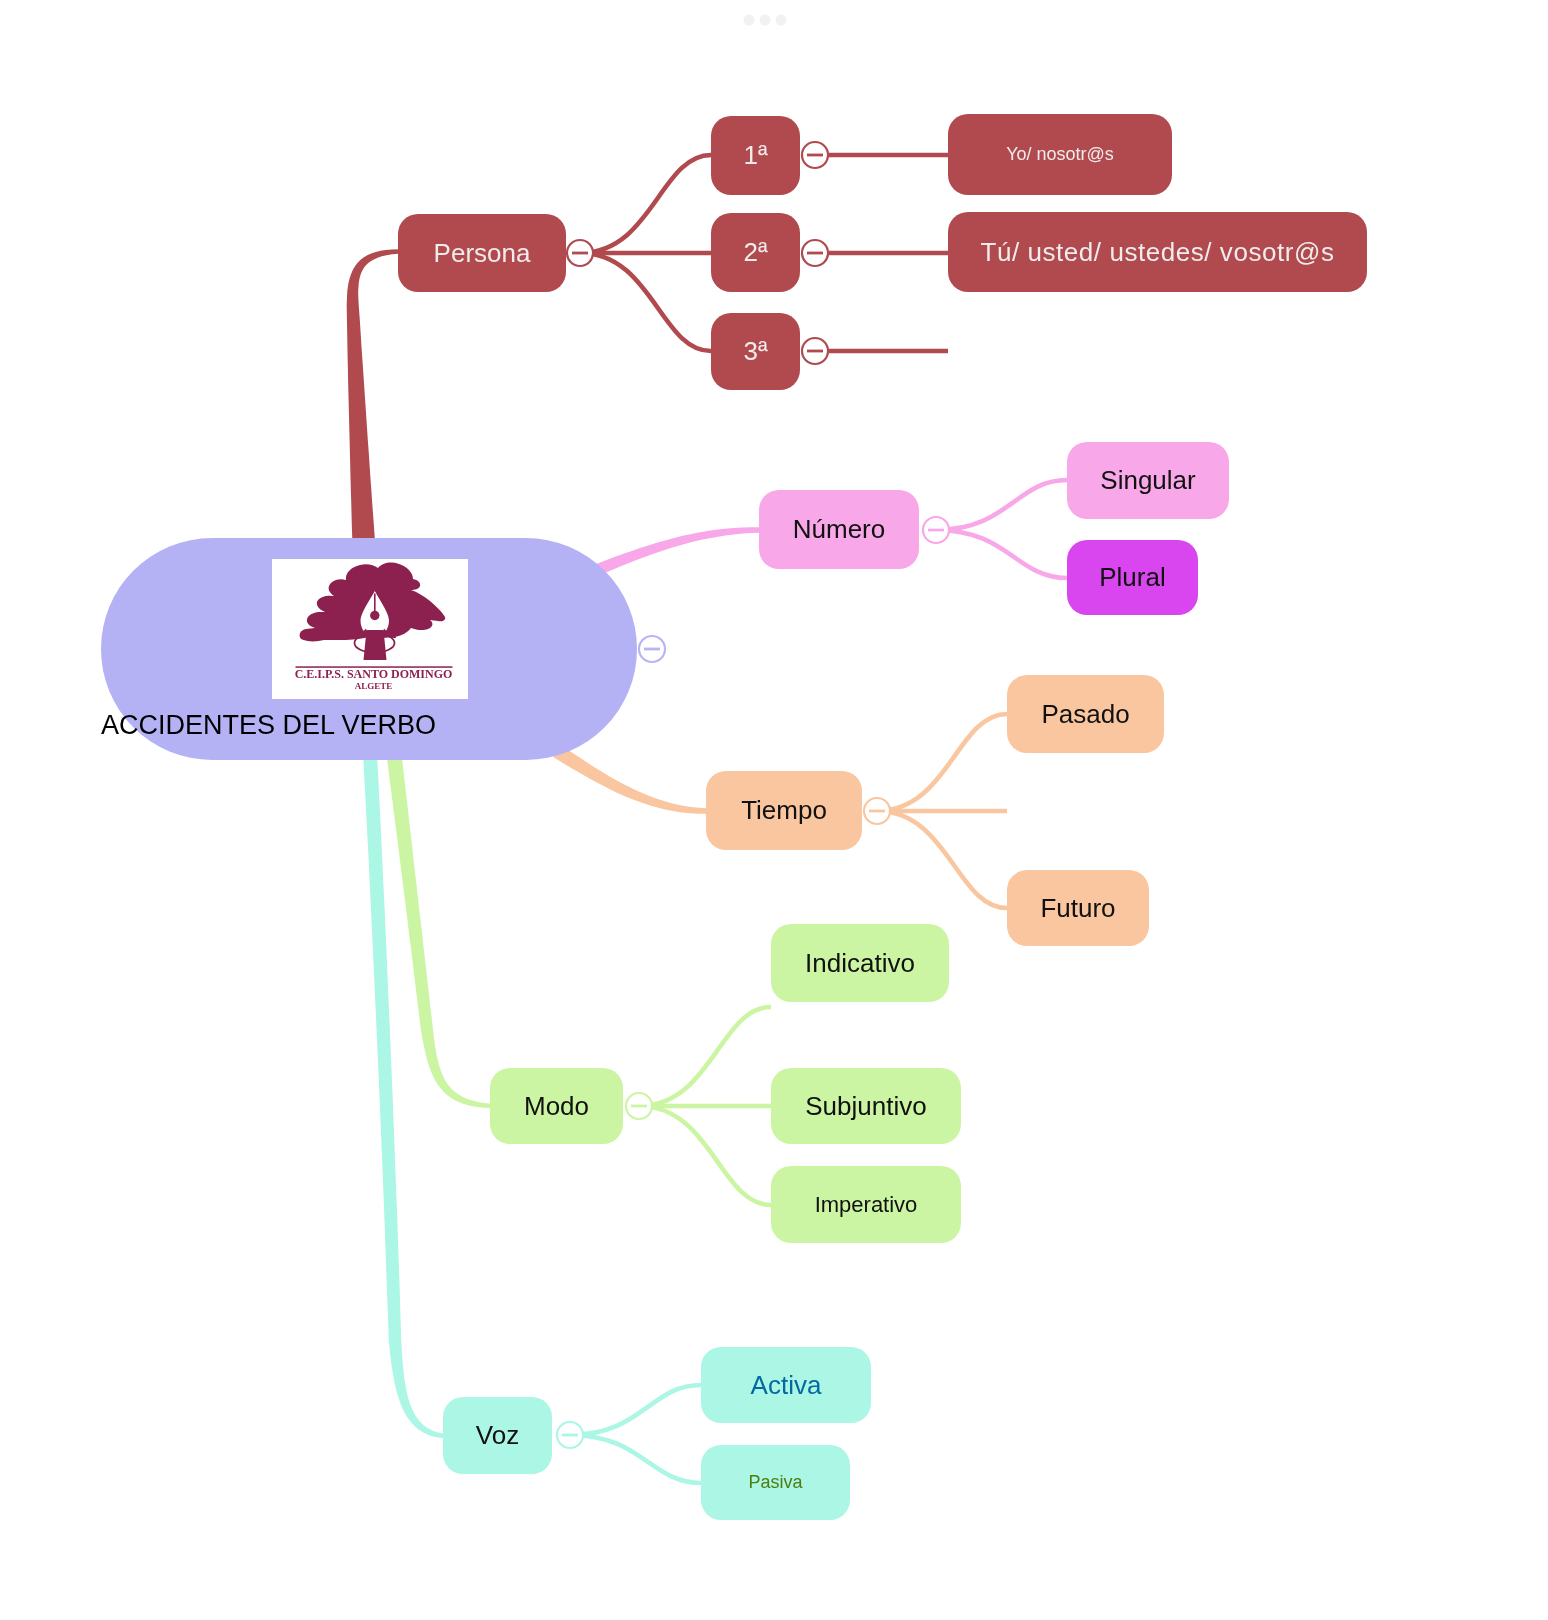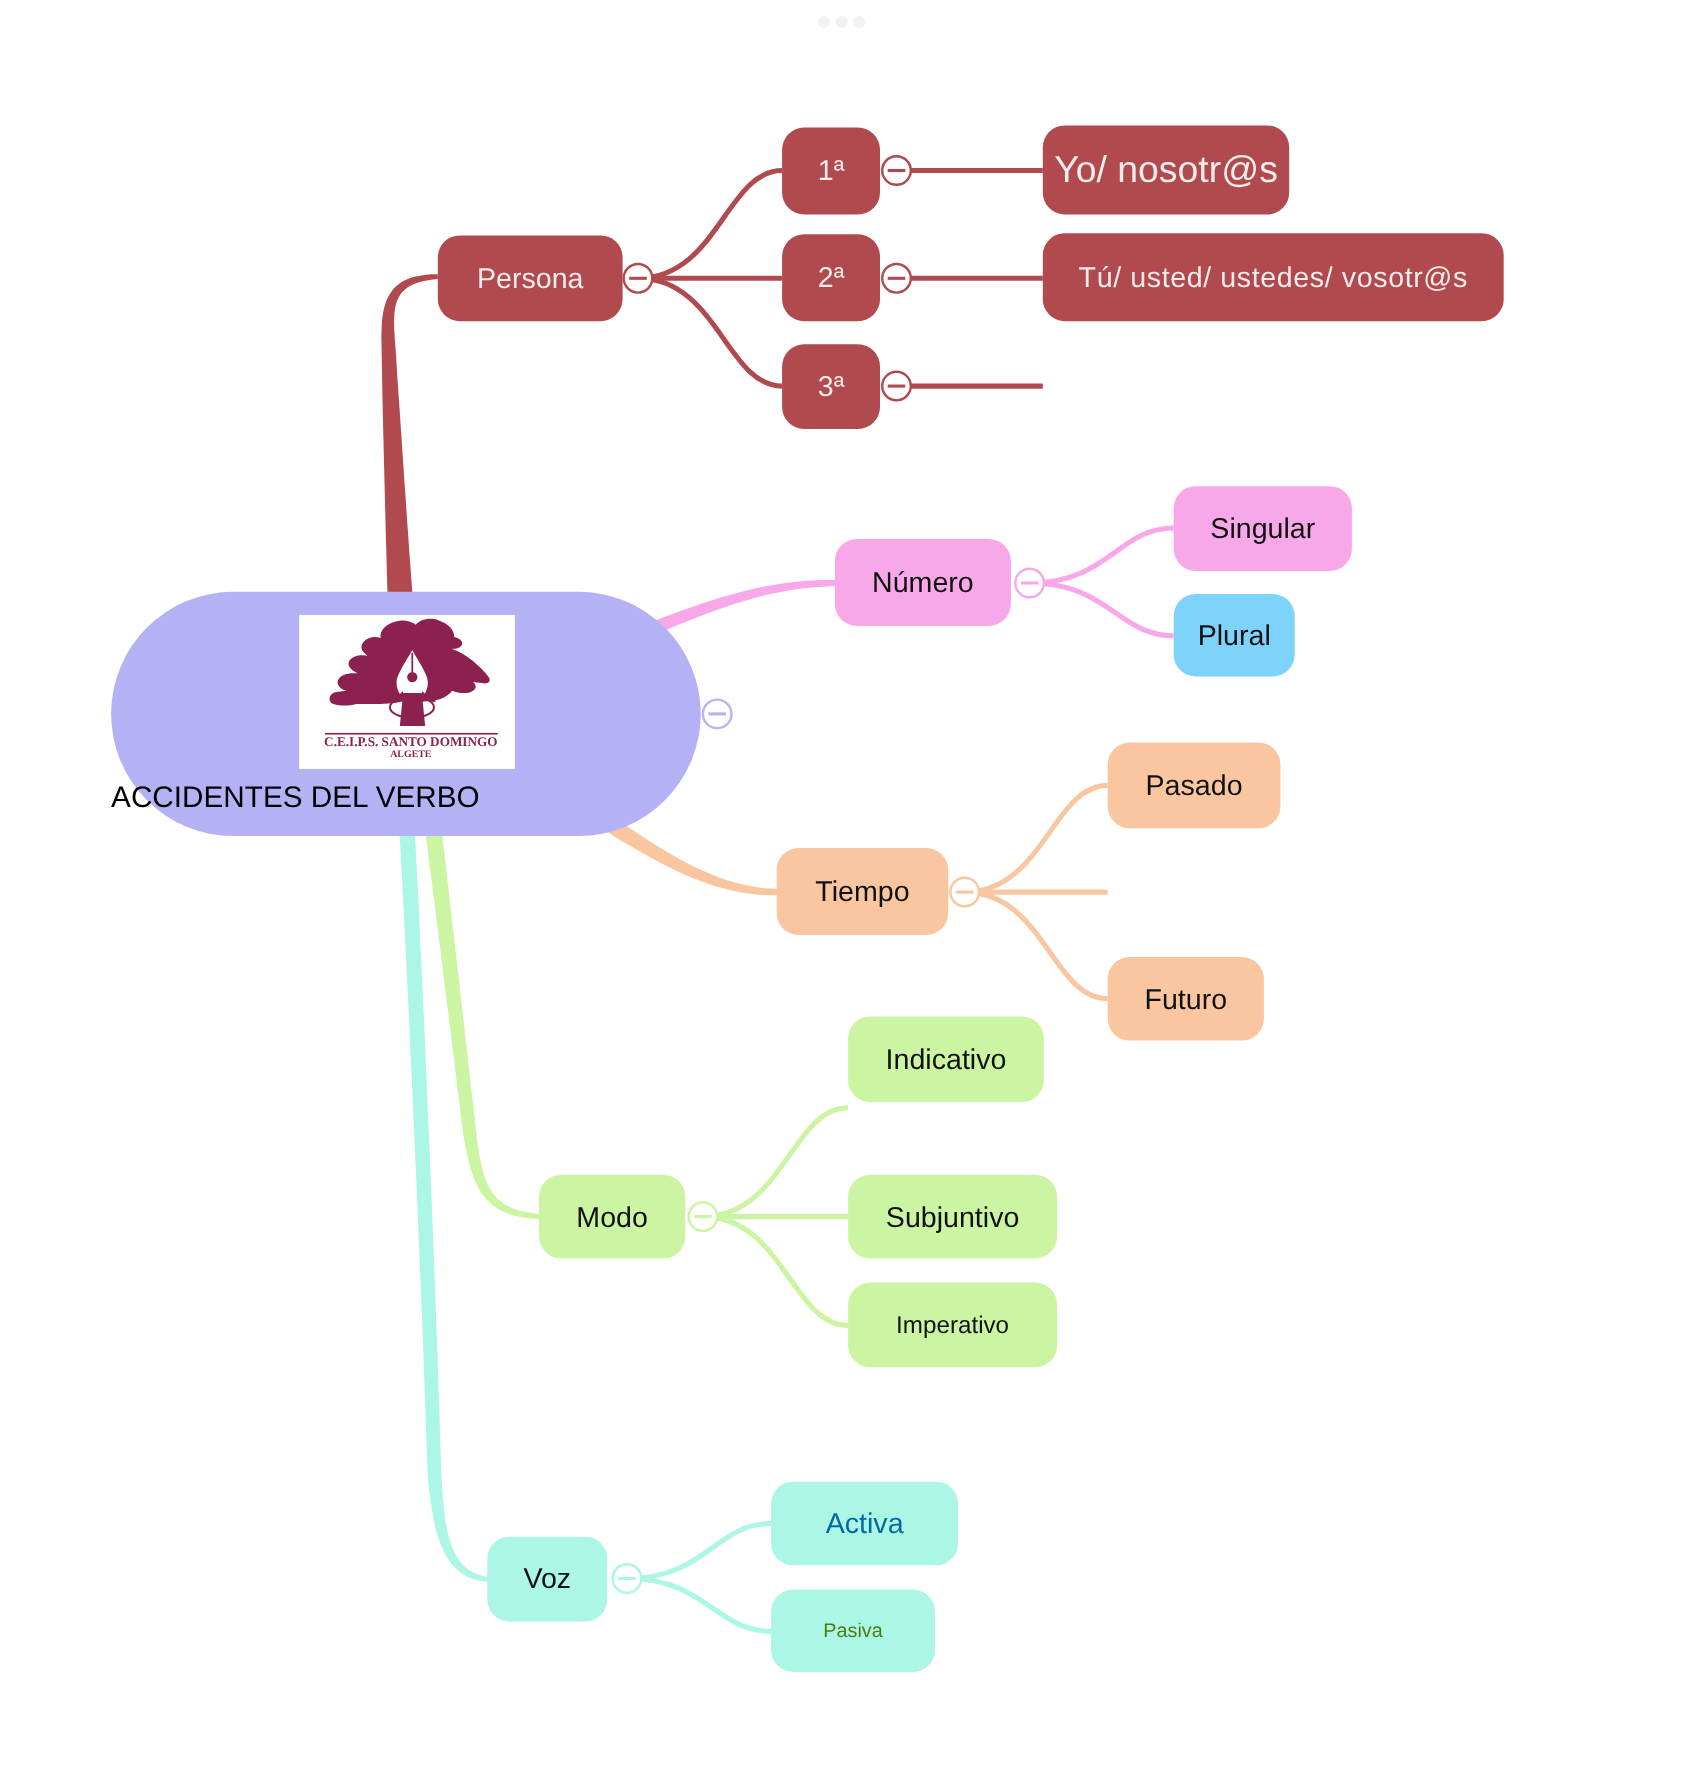--- a/index.html
+++ b/index.html
@@ -82,27 +82,27 @@
 <rect x="23.5" y="107.3" width="157" height="1.5" fill="#8c2150"></rect>
 <text x="101.5" y="119" text-anchor="middle" font-family="Liberation Serif, serif" font-weight="bold" font-size="12" fill="#8c2150">C.E.I.P.S. SANTO DOMINGO</text>
 <text x="101.5" y="129.5" text-anchor="middle" font-family="Liberation Serif, serif" font-weight="bold" font-size="9" fill="#8c2150">ALGETE</text>
 </svg></div>
   <div id="roottxt">ACCIDENTES DEL VERBO</div>
 </div>
 <div class="node" style="left:398px;top:214px;width:168px;height:78px;background:#b14a4e;color:#f0eceb;font-size:26px">Persona</div>
 <div class="node" style="left:711px;top:116px;width:89px;height:79px;background:#b14a4e;color:#f0eceb;font-size:26px">1ª</div>
 <div class="node" style="left:711px;top:213px;width:89px;height:79px;background:#b14a4e;color:#f0eceb;font-size:26px">2ª</div>
 <div class="node" style="left:711px;top:313px;width:89px;height:77px;background:#b14a4e;color:#f0eceb;font-size:26px">3ª</div>
-<div class="node" style="left:948px;top:114px;width:224px;height:81px;background:#b14a4e;color:#f0eceb;font-size:34px">Yo/ nosotr@s</div>
+<div class="node" style="left:948px;top:114px;width:224px;height:81px;background:#b14a4e;color:#f0eceb;font-size:18px">Yo/ nosotr@s</div>
 <div class="node" style="left:948px;top:212px;width:419px;height:80px;background:#b14a4e;color:#f0eceb;font-size:26px">
       <span style="letter-spacing:0.55px">Tú/ usted/ ustedes/ vosotr@s</span>
     </div>
 <div class="node" style="left:759px;top:490px;width:160px;height:79px;background:#f8a8e8;color:#111;font-size:26px">Número</div>
 <div class="node" style="left:1067px;top:442px;width:162px;height:77px;background:#f8a8e8;color:#111;font-size:26px">Singular</div>
-<div class="node" style="left:1067px;top:540px;width:110px;height:75px;background:#7dd3fc;color:#111;font-size:26px">Plural</div>
+<div class="node" style="left:1067px;top:540px;width:131px;height:75px;background:#d946ef;color:#111;font-size:26px">Plural</div>
 <div class="node" style="left:706px;top:771px;width:156px;height:79px;background:#f9c6a0;color:#111;font-size:26px">Tiempo</div>
 <div class="node" style="left:1007px;top:675px;width:157px;height:78px;background:#f9c6a0;color:#111;font-size:26px">Pasado</div>
 <div class="node" style="left:1007px;top:870px;width:142px;height:76px;background:#f9c6a0;color:#111;font-size:26px">Futuro</div>
 <div class="node" style="left:490px;top:1068px;width:133px;height:76px;background:#ccf5a3;color:#111;font-size:26px">Modo</div>
 <div class="node" style="left:771px;top:924px;width:178px;height:78px;background:#ccf5a3;color:#111;font-size:26px">Indicativo</div>
 <div class="node" style="left:771px;top:1068px;width:190px;height:76px;background:#ccf5a3;color:#111;font-size:26px">Subjuntivo</div>
 <div class="node" style="left:771px;top:1166px;width:190px;height:77px;background:#ccf5a3;color:#111;font-size:22px">Imperativo</div>
 <div class="node" style="left:443px;top:1397px;width:109px;height:77px;background:#abf6e5;color:#111;font-size:26px">Voz</div>
 <div class="node" style="left:701px;top:1347px;width:170px;height:76px;background:#abf6e5;color:#0369a1;font-size:26px">Activa</div>
 <div class="node" style="left:701px;top:1445px;width:149px;height:75px;background:#abf6e5;color:#4d7c0f;font-size:18px">Pasiva</div>

